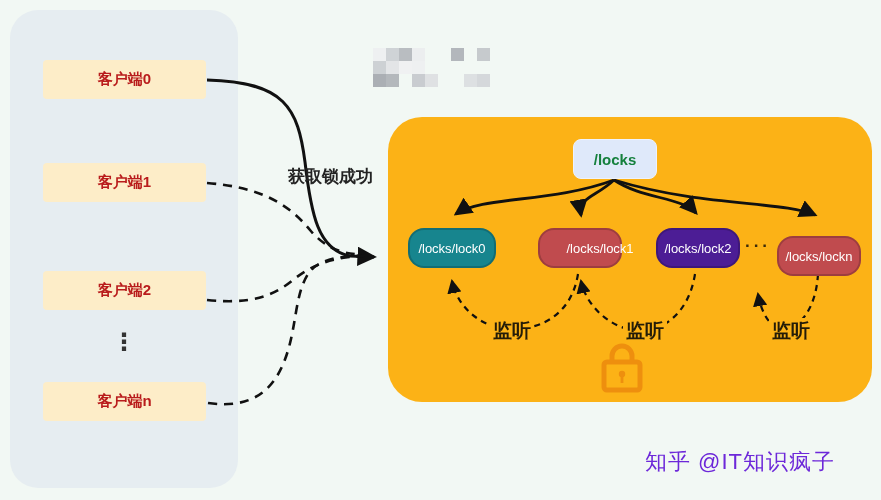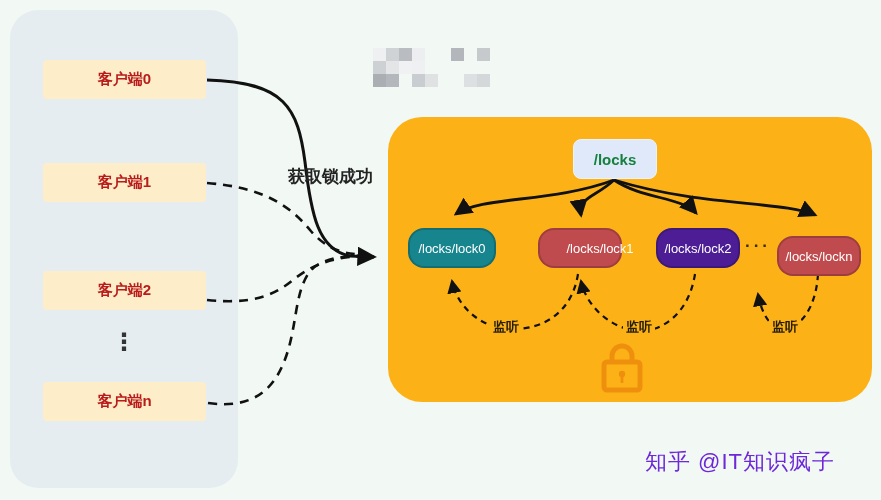--- a/index.html
+++ b/index.html
@@ -47,21 +47,21 @@
   .n2{left:656px;width:84px}
   .nn{left:777px;width:84px}
   .h-ellipsis{
     left:740px;top:236px;width:36px;
     font-size:17px;font-weight:bold;color:#3a2b0a;
     text-align:center;letter-spacing:3px;
   }
   .watch-label{
     top:318px;padding:0 3px;
     background:#fcb216;
-    font-size:13px;font-weight:bold;color:#241c08;
+    font-size:19px;font-weight:bold;color:#241c08;
   }
   .w1{left:490px}.w2{left:623px}.w3{left:769px}
   .acquire-label{
     left:288px;top:165px;
     font-size:17px;font-weight:bold;color:#232323;
   }
   .watermark{
     left:645px;top:447px;width:236px;
     font-size:22px;color:#6d28d9;letter-spacing:1px;white-space:nowrap;
   }

